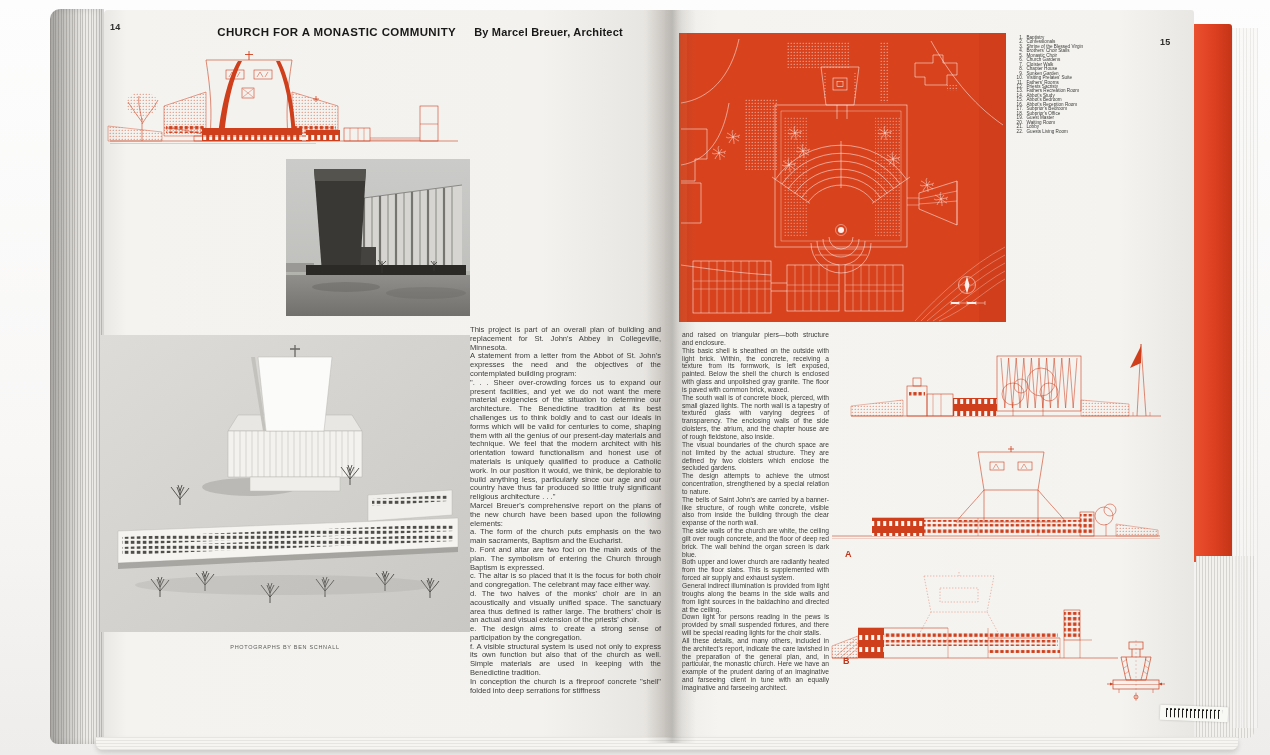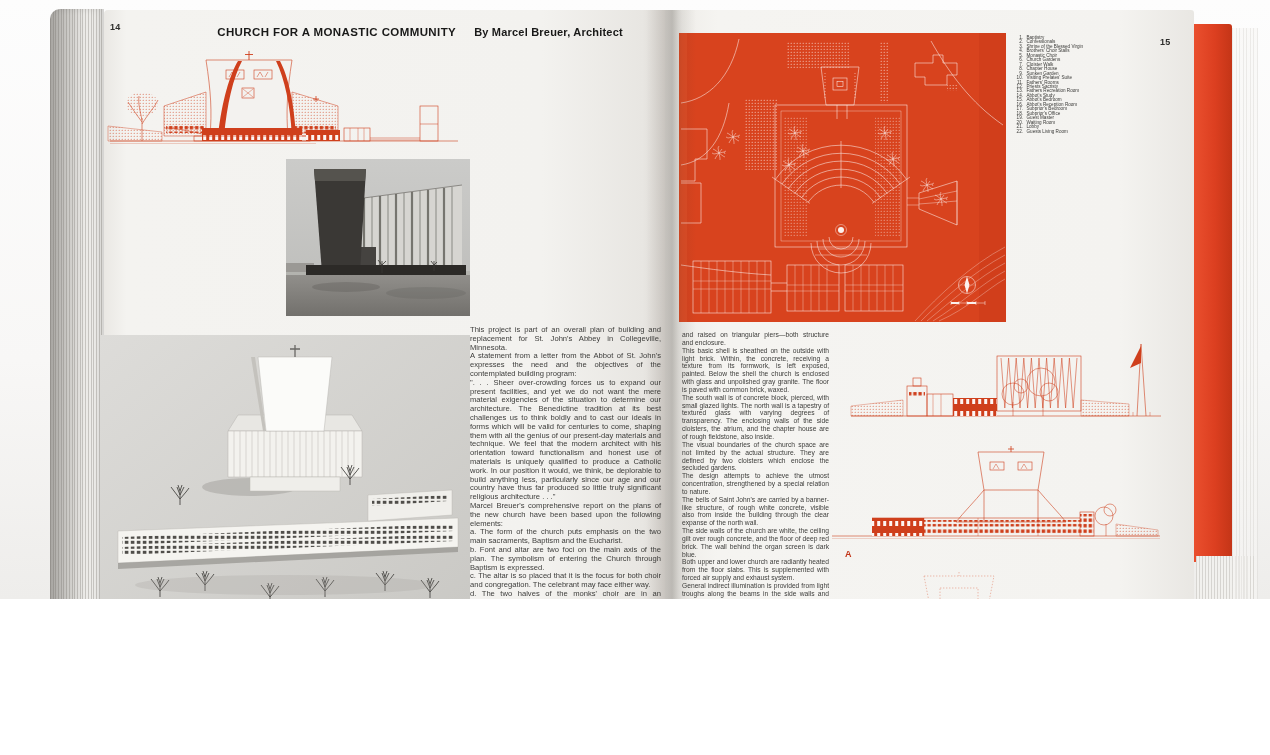--- a/index.html
+++ b/index.html
@@ -1,16 +1,16 @@
 <!DOCTYPE html>
 <html><head>
 <meta charset="utf-8">
 <style>
   html,body{margin:0;padding:0}
-  #stage{position:relative;width:1270px;height:599px;overflow:hidden;
+  #stage{position:relative;width:1270px;height:755px;overflow:hidden;
     background:linear-gradient(180deg,#fdfdfd 0%,#f8f7f6 60%,#eeedeb 100%);
     font-family:"Liberation Sans",sans-serif;color:#3b3b39}
   .abs{position:absolute}
   .page{position:absolute;top:10px;height:733px}
   .page-left{left:104px;width:561px;
     background:linear-gradient(90deg,#eae8e4 0,#f4f3f0 4%,#f3f2ef 78%,#e8e6e2 96%,#dcd8d3 100%);
     border-radius:4px 0 0 4px}
   .page-right{left:665px;width:529px;
     background:linear-gradient(90deg,#d9d6d1 0,#efede9 2.5%,#f5f4f1 10%,#f4f3f0 86%,#e9e7e3 100%);
     border-radius:0 3px 3px 0}

